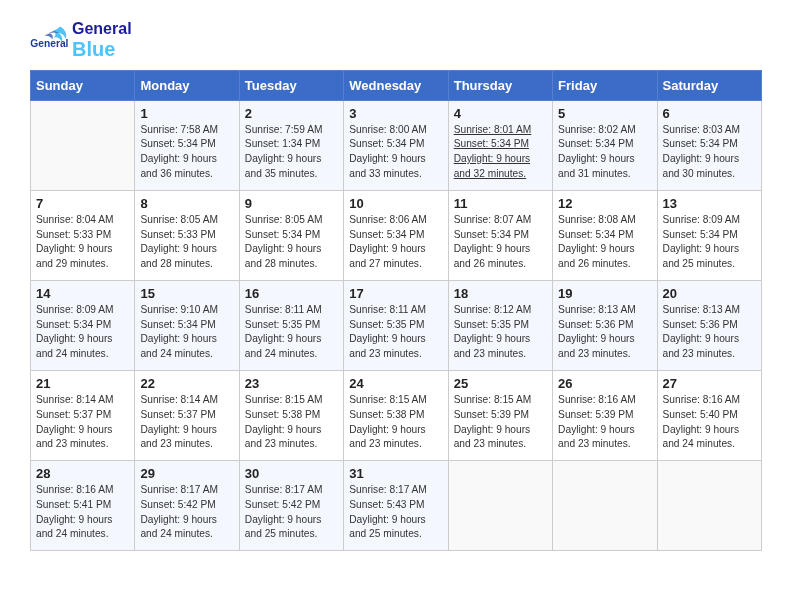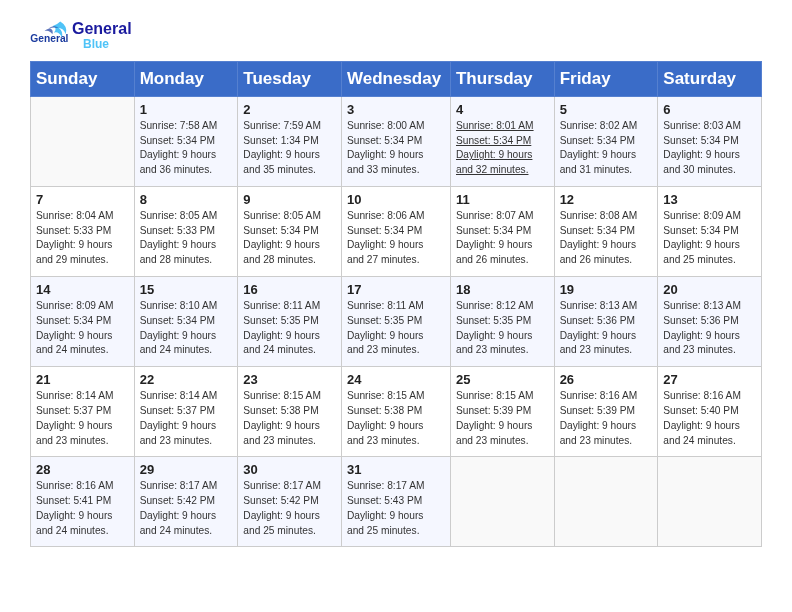--- a/index.html
+++ b/index.html
@@ -43,21 +43,21 @@
       color: #444;
     }
     table {
       width: 100%;
       border-collapse: collapse;
       margin-top: 10px;
     }
     thead tr th {
       background-color: #3a6cc8;
       color: #fff;
-      font-size: 17px;
+      font-size: 13px;
       font-weight: bold;
       padding: 7px 5px;
       text-align: left;
       border: 1px solid #5580d0;
     }
     tbody tr td {
       vertical-align: top;
       padding: 5px 5px 8px 5px;
       border: 1px solid #ccc;
       font-size: 10.5px;
@@ -94,21 +94,21 @@
   <div class="logo">
     <svg class="logo-bird" viewBox="0 0 50 38" xmlns="http://www.w3.org/2000/svg">
       <text y="28" font-size="13" font-weight="bold" fill="#1a3a9e" font-family="Arial">General</text>
       <path d="M38 2 Q48 8 45 18 Q42 10 36 10 Q42 14 40 22 Q36 14 30 16 Q35 10 28 8 Q34 6 38 2Z" fill="#4fc3f7"></path>
       <path d="M36 10 Q30 6 24 10 Q30 12 28 18 Q24 12 18 14 Q25 8 36 10Z" fill="#1a3a9e" opacity="0.7"></path>
     </svg>
     <div class="logo-text">
       <div style="font-size:16px; font-weight:bold; line-height:1.1;">
         <span class="blue">General</span>
       </div>
-      <div style="font-size:12px; font-weight:bold; line-height:1.1;margin-left:11px;">
+      <div style="font-size:20px; font-weight:bold; line-height:1.1;">
         <span class="light">Blue</span>
       </div>
     </div>
   </div>
   <div class="title-block">
     <div class="month-title"></div>
     <div class="location"></div>
   </div>
 </div>
 
@@ -224,21 +224,21 @@
       <tr>
         <td>
           <span class="day-num">14</span>
           <div class="day-info" style="white-space: pre-line;">Sunrise: 8:09 AM
 Sunset: 5:34 PM
 Daylight: 9 hours
 and 24 minutes.</div>
         </td>
         <td>
           <span class="day-num">15</span>
-          <div class="day-info" style="white-space: pre-line;">Sunrise: 8:10 AM
+          <div class="day-info" style="white-space: pre-line;">Sunrise: 9:10 AM
 Sunset: 5:34 PM
 Daylight: 9 hours
 and 24 minutes.</div>
         </td>
         <td>
           <span class="day-num">16</span>
           <div class="day-info" style="white-space: pre-line;">Sunrise: 8:11 AM
 Sunset: 5:35 PM
 Daylight: 9 hours
 and 24 minutes.</div>

